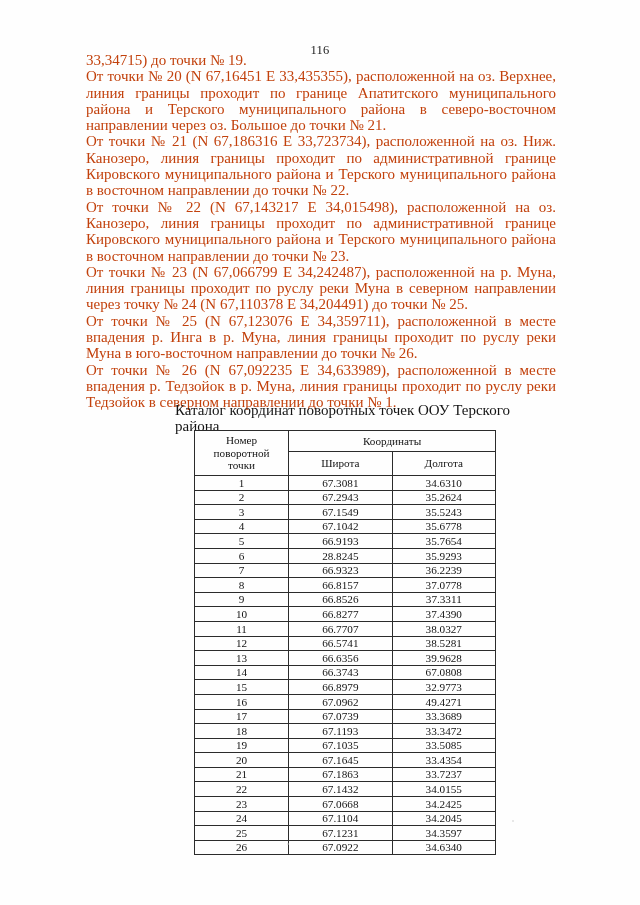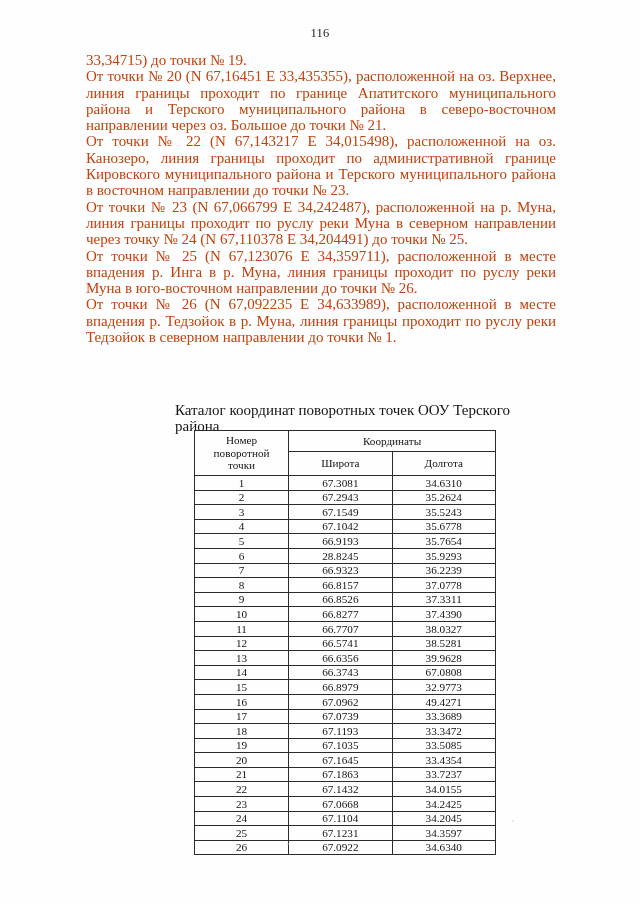--- a/index.html
+++ b/index.html
@@ -19,21 +19,21 @@
 
   .page {
     position: absolute;
     inset: 0;
     background: #fefefe;
   }
 
   
   .page-number {
     position: absolute;
-    top: 26px;
+    top: 43px;
     left: 0;
     width: 640px;
     text-align: center;
     font-size: 12.5px;
     letter-spacing: 0.3px;
     color: #1b1b1b;
   }
 
   
   .body-text {
@@ -121,20 +121,21 @@
 </head>
 <body>
 
 <div class="page">
 
   <div class="page-number">116</div>
 
   <div class="body-text">
     <p>33,34715) до точки № 19.</p>
     <p>От точки № 20 (N 67,16451 E 33,435355), расположенной на оз. Верхнее, линия границы проходит по границе Апатитского муниципального района и Терского муниципального района в северо-восточном направлении через оз. Большое до точки № 21.</p>
+    <p>От точки № 21 (N 67,186316 E 33,723734), расположенной на оз. Ниж. Канозеро, линия границы проходит по административной границе Кировского муниципального района и Терского муниципального района в восточном направлении до точки № 22.</p>
     <p>От точки № 22 (N 67,143217 E 34,015498), расположенной на оз. Канозеро, линия границы проходит по административной границе Кировского муниципального района и Терского муниципального района в восточном направлении до точки № 23.</p>
     <p>От точки № 23 (N 67,066799 E 34,242487), расположенной на р. Муна, линия границы проходит по руслу реки Муна в северном направлении через точку № 24 (N 67,110378 E 34,204491) до точки № 25.</p>
     <p>От точки № 25 (N 67,123076 E 34,359711), расположенной в месте впадения р. Инга в р. Муна, линия границы проходит по руслу реки Муна в юго-восточном  направлении до точки № 26.</p>
     <p>От точки № 26 (N 67,092235 E 34,633989), расположенной в месте впадения р. Тедзойок в р. Муна, линия границы проходит по руслу реки Тедзойок в северном направлении до точки № 1.</p>
   </div>
 
   <div class="table-caption">Каталог координат поворотных точек ООУ Терского района</div>
 
   <div class="coord-table-wrap">
     <table class="coord-table">

